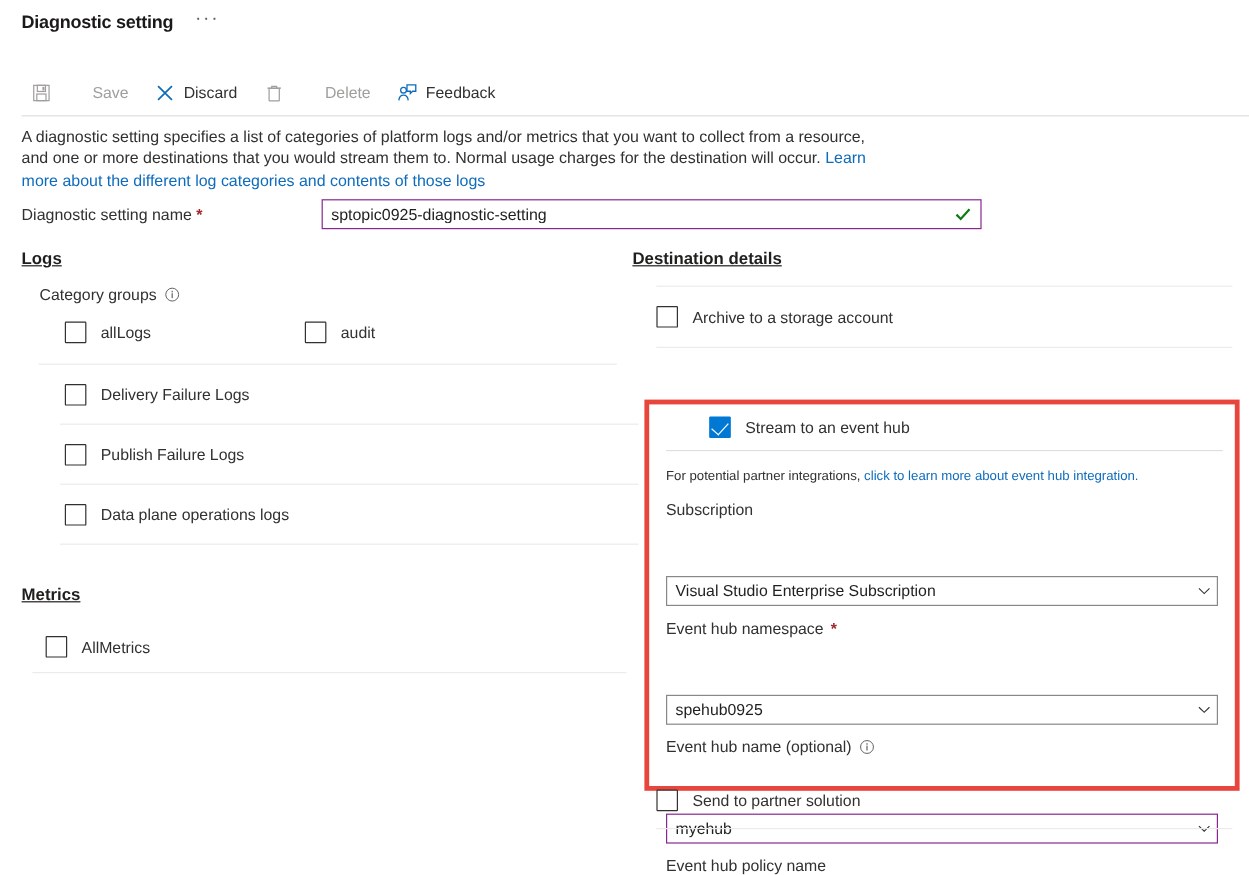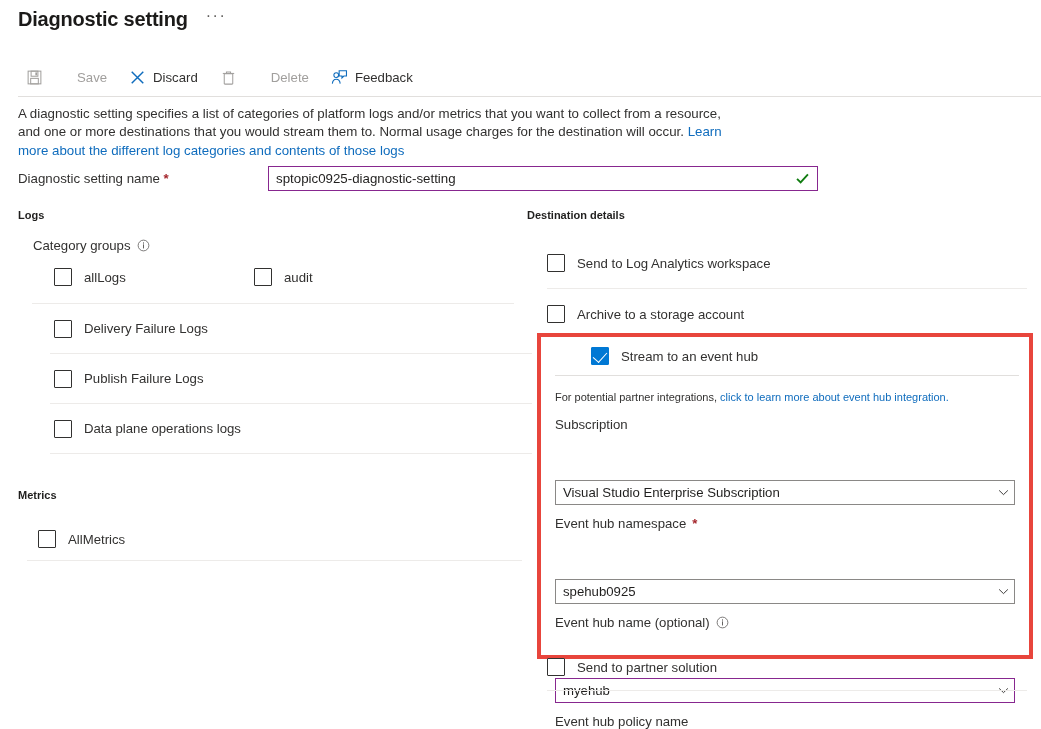--- a/index.html
+++ b/index.html
@@ -20,21 +20,21 @@
 
   
   .page-header {
     position: absolute;
     left: 18px; top: 4px;
     display: flex;
     align-items: center;
     gap: 14px;
   }
   .page-title {
-    font-size: 20px;
+    font-size: 15px;
     font-weight: 600;
     letter-spacing: -0.2px;
     color: #1b1a19;
     line-height: 30px;
   }
   .ellipsis-btn {
     font-size: 16px;
     color: #605e5c;
     letter-spacing: 1.5px;
     line-height: 16px;
@@ -129,25 +129,26 @@
     position: absolute;
     left: 18px; top: 206px;
     width: 498px;
   }
   .col-right {
     position: absolute;
     left: 527px; top: 206px;
     width: 505px;
   }
   .section-title {
-    font-size: 11px;
+    font-size: 14px;
     font-weight: 700;
     color: #201f1e;
     margin: 0 0 14px 0;
     line-height: 18px;
+    text-decoration: underline;
   }
   .sub-label {
     font-size: 13.2px;
     color: #323130;
     display: flex;
     align-items: center;
     gap: 6px;
     margin-left: 15px;
     margin-bottom: 10px;
   }
@@ -452,24 +453,20 @@
         <span class="cb-label">AllMetrics</span>
       </div>
       <div class="hr" style="width:495px; margin-left:-11px;"></div>
     </div>
   </div>
 
   <div class="col-right">
 
     <div class="section-title">Destination details</div>
 
-    <div class="dest-row">
-      <span class="cb"></span>
-      <span class="cb-label">Send to Log Analytics workspace</span>
-    </div>
     <div class="dest-divider" style="width:480px;"></div>
 
     <div class="dest-row">
       <span class="cb"></span>
       <span class="cb-label">Archive to a storage account</span>
     </div>
     <div class="dest-divider" style="width:480px;"></div>
   </div>
 
   <div class="eh-panel">

